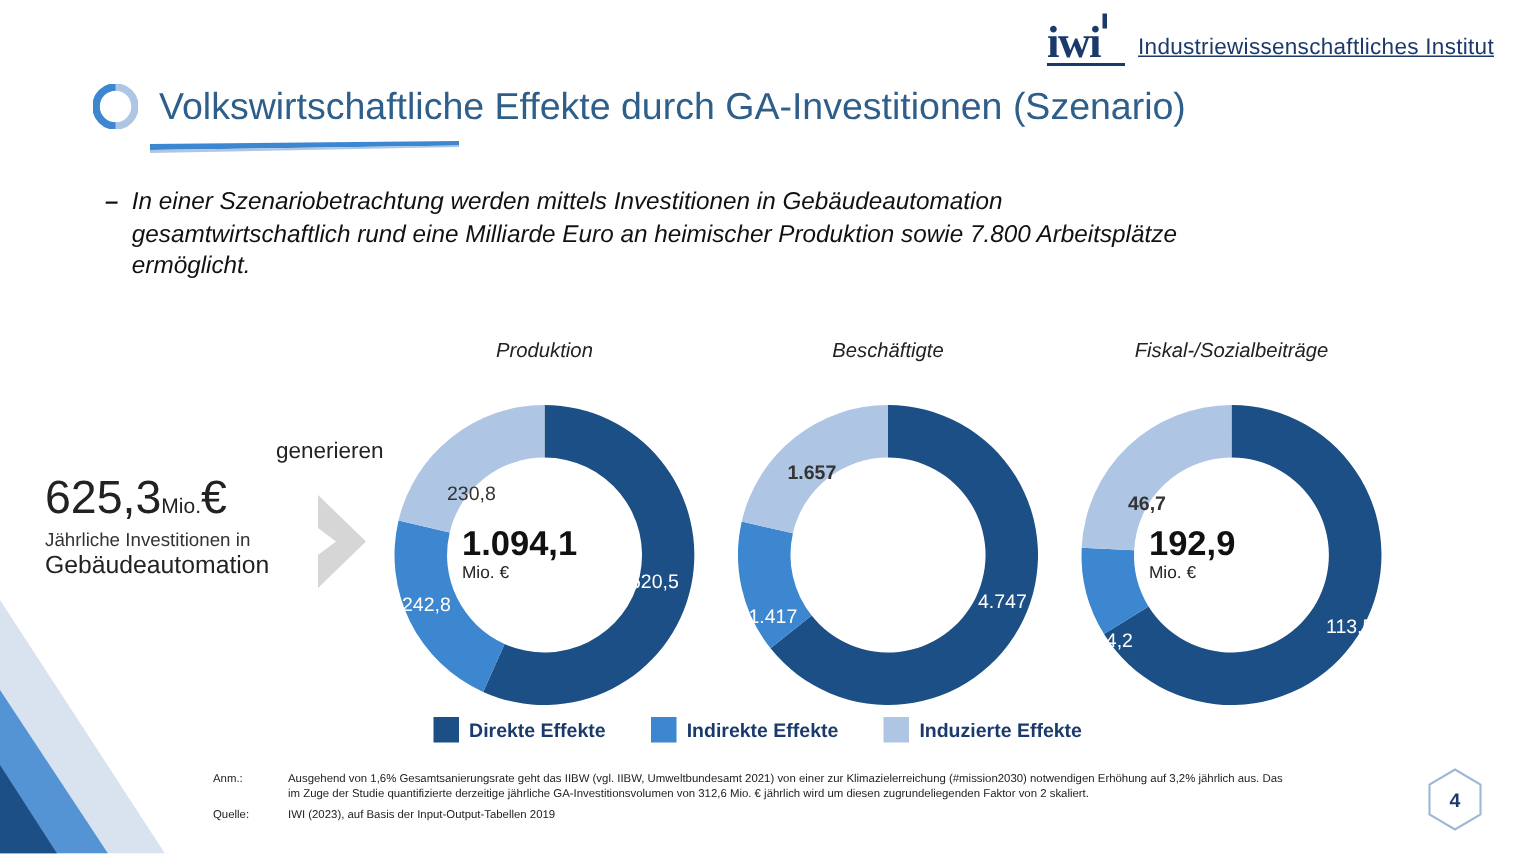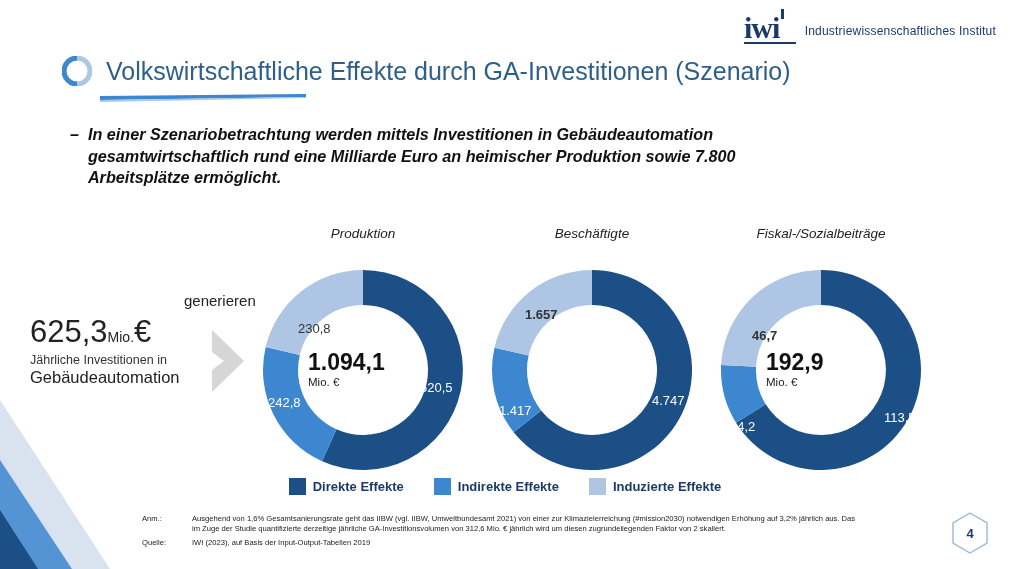--- a/index.html
+++ b/index.html
@@ -33,23 +33,24 @@
   .logo-mark {
     font-family: "Liberation Serif", serif;
     font-size: 30px;
     font-weight: bold;
     color: #1b3a6b;
     letter-spacing: -1px;
     line-height: 1;
     position: relative;
   }
   .logo-text {
-    font-size: 12px;
+    font-size: 15px;
     color: #1b3a6b;
     letter-spacing: .2px;
+    text-decoration: underline;
   }
 
   
   .title-row {
     position: absolute;
     left: 62px; top: 56px;
     display: flex;
     align-items: center;
     gap: 14px;
     justify-content: space-between;
@@ -77,21 +78,21 @@
   }
   .lead-dash {
     font-size: 16px;
     font-weight: bold;
     font-style: italic;
     color: #111;
     line-height: 1.35;
   }
   .lead-text {
     font-size: 16.2px;
-    font-weight: bold;
+    font-weight: normal;
     font-style: italic;
     line-height: 1.33;
     color: #111;
   }
 
   
   .invest {
     position: absolute;
     left: 30px; top: 316px;
     width: 200px;

